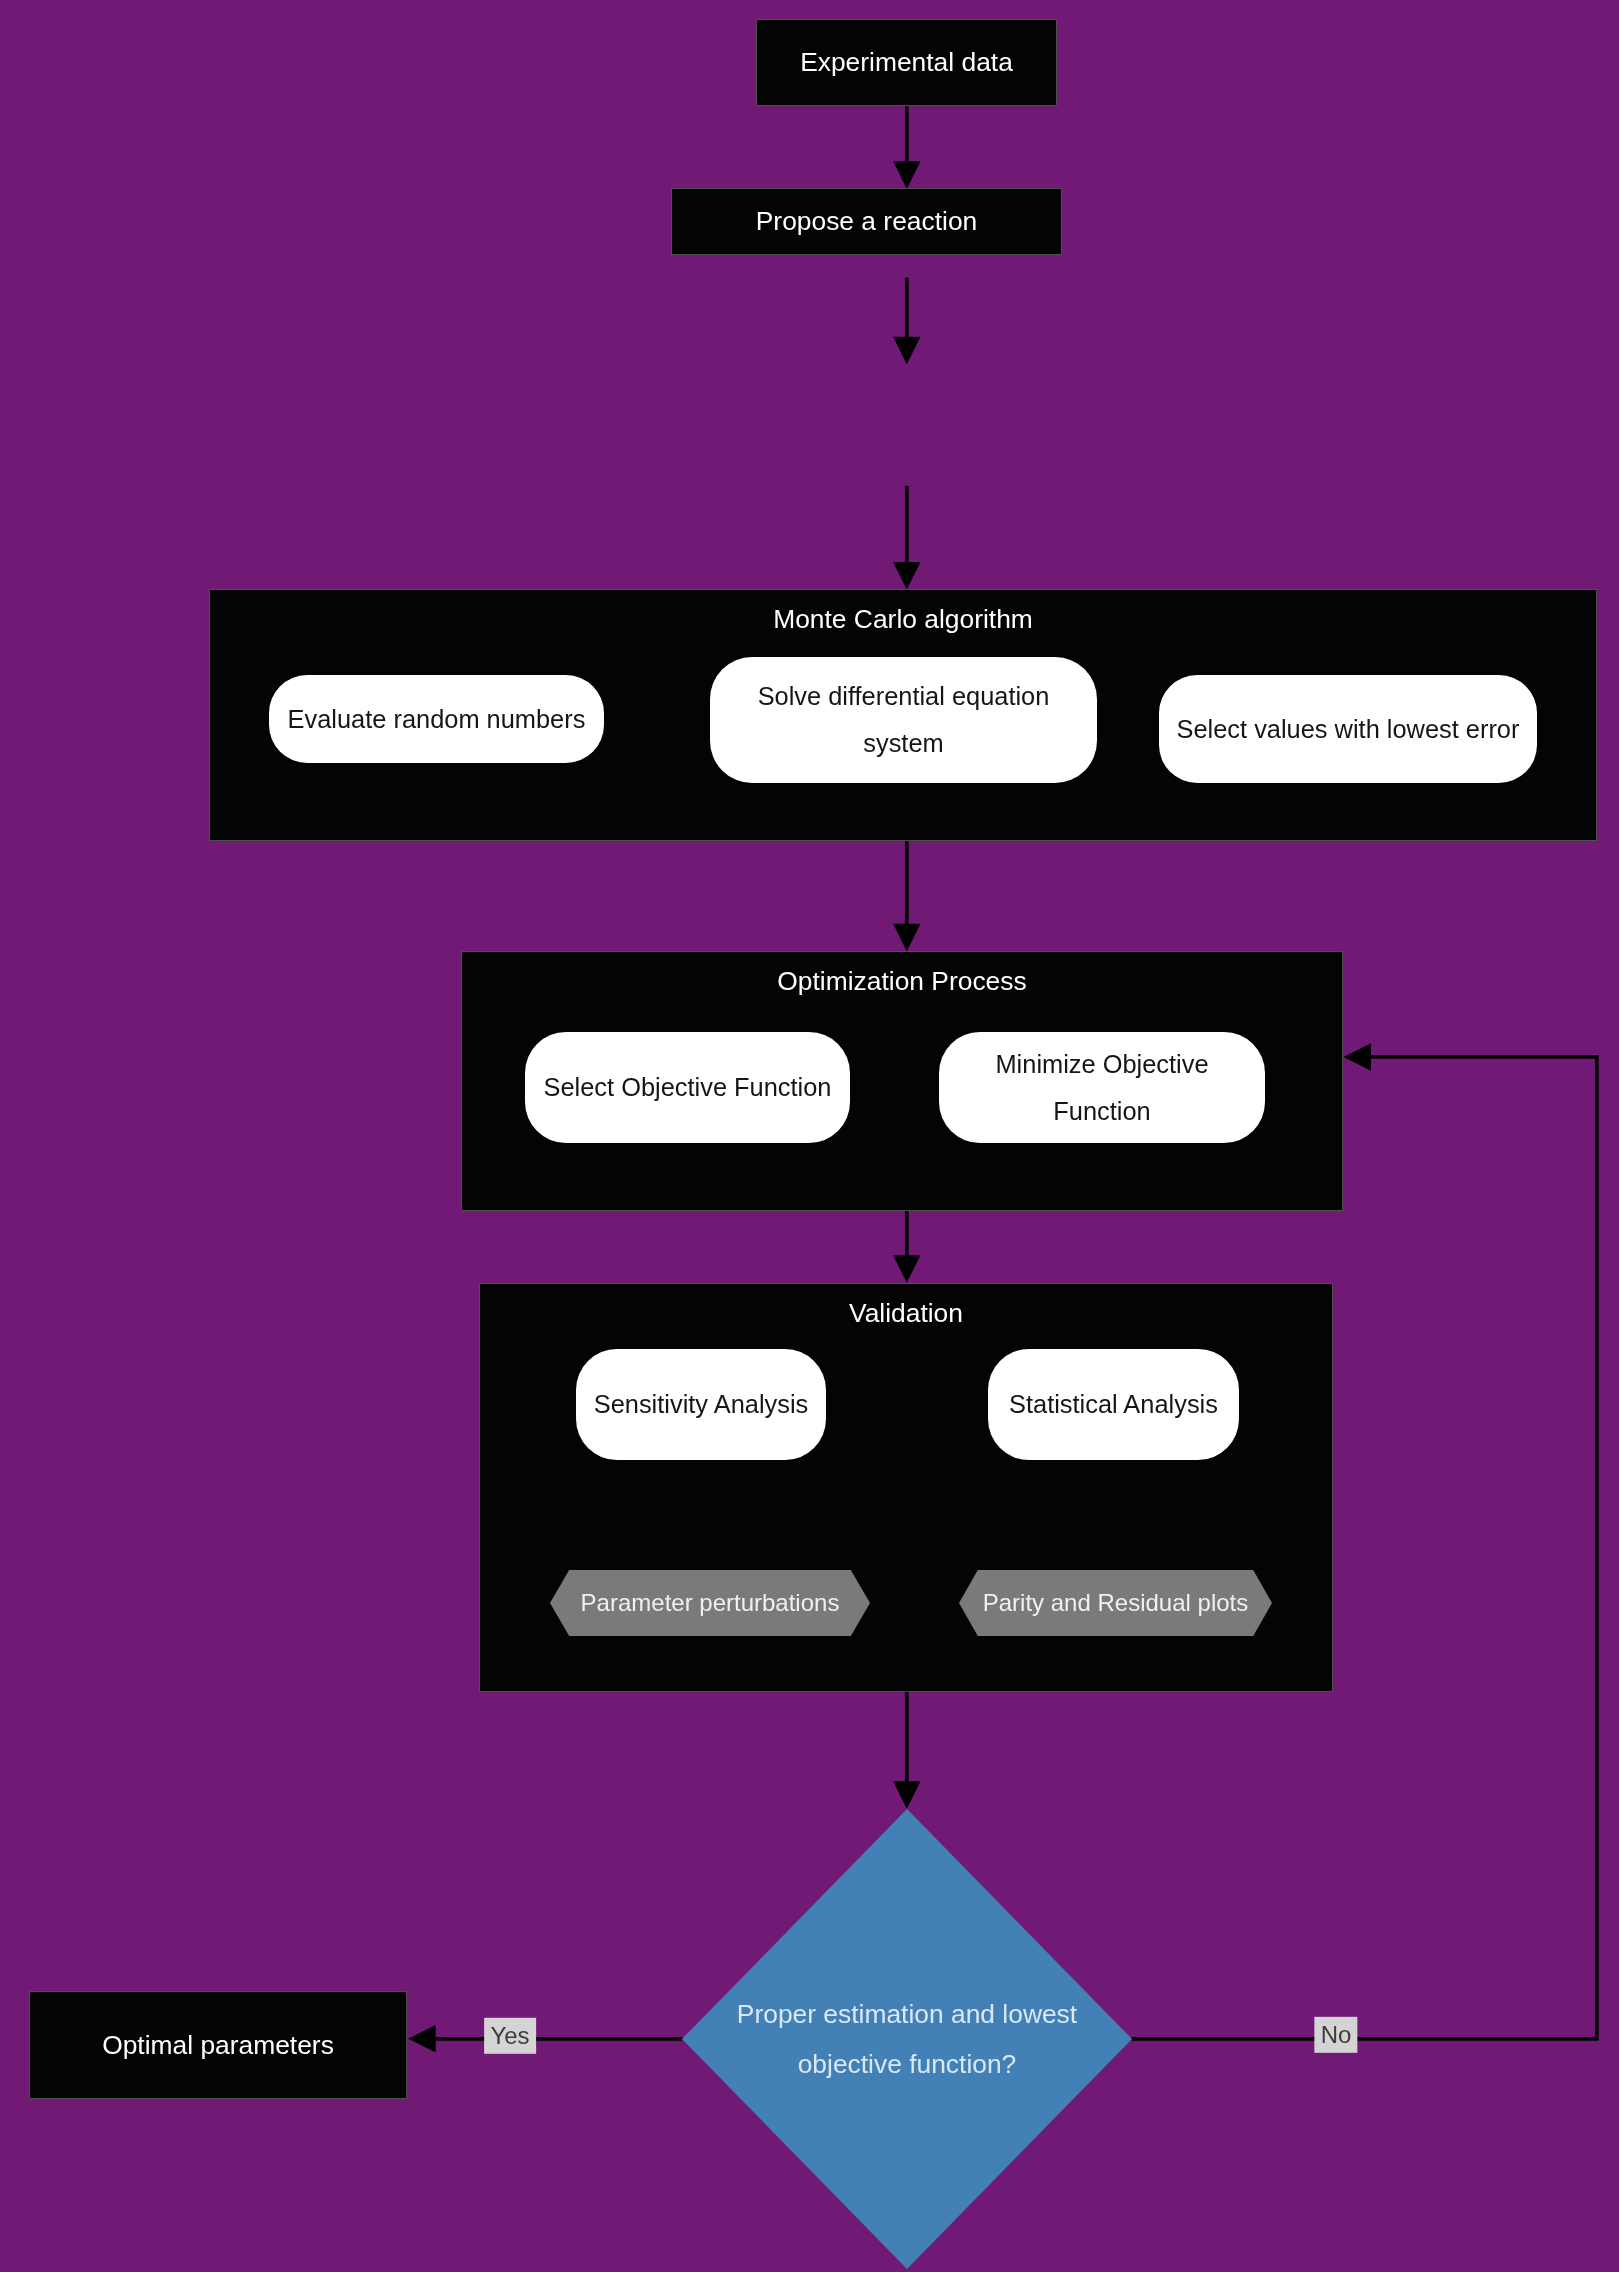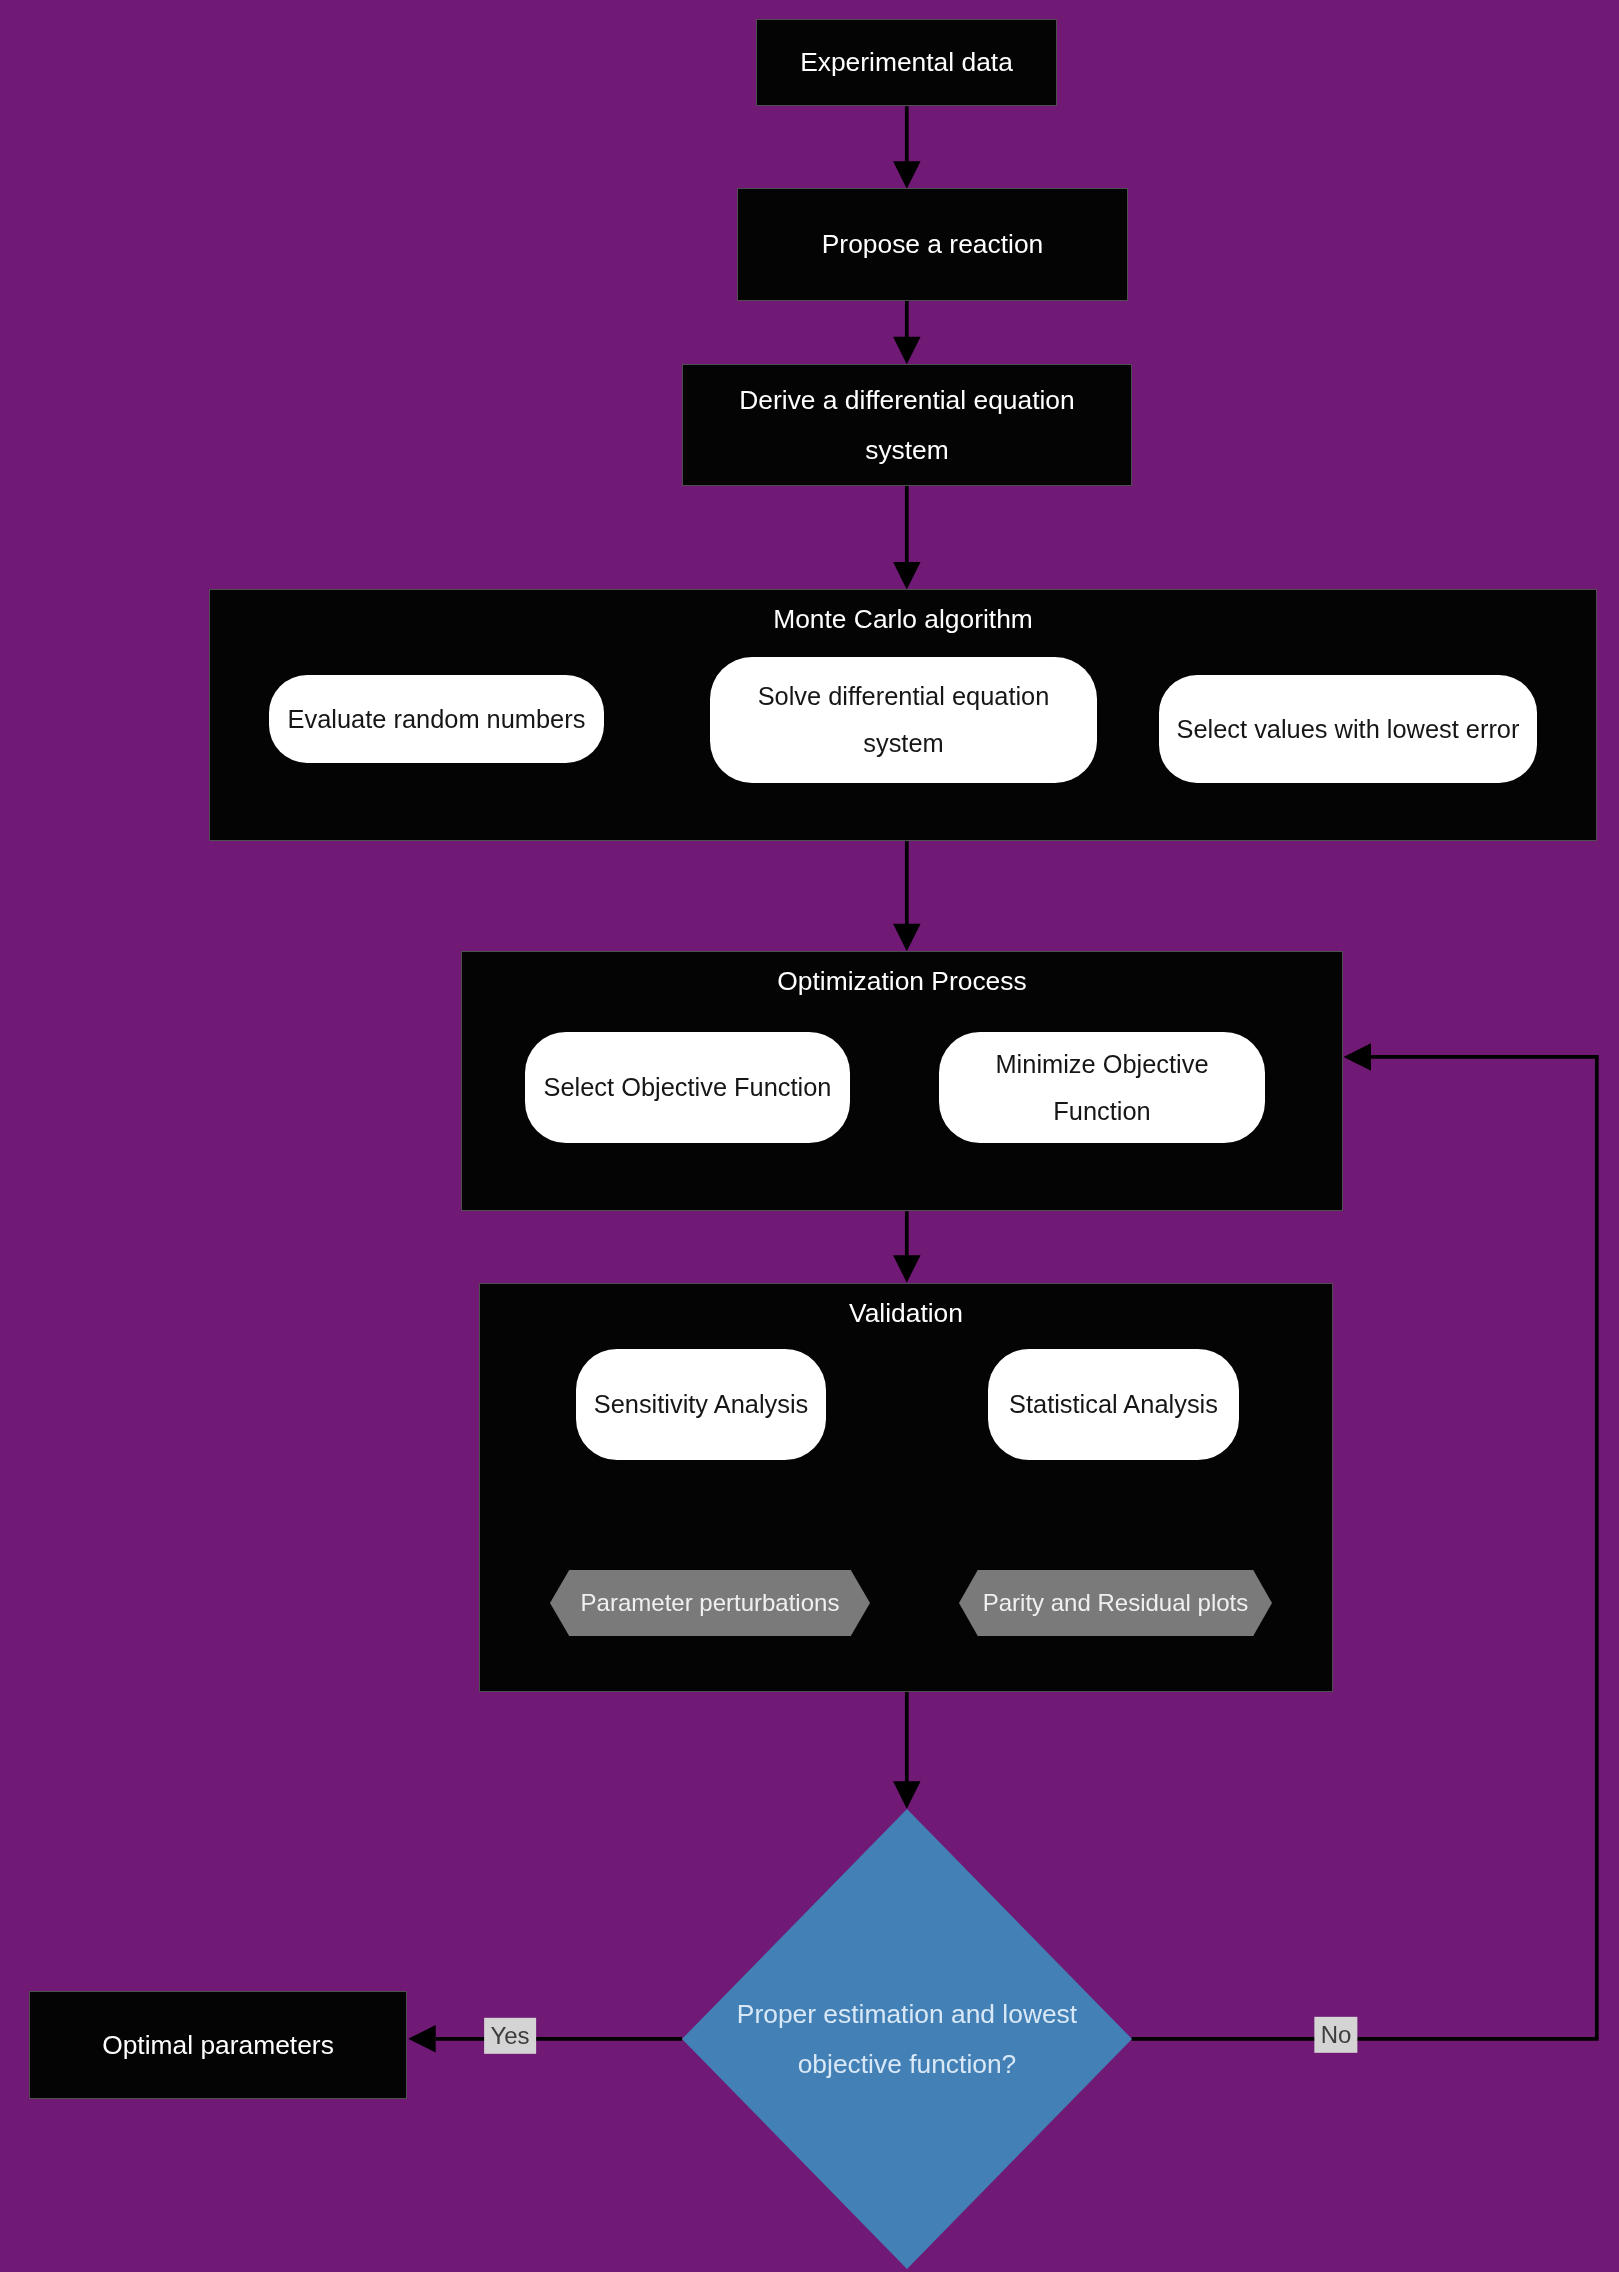--- a/index.html
+++ b/index.html
@@ -100,27 +100,24 @@
       <polygon points="1689,3368 1741,3368 1715,3420"></polygon>
       <polygon points="824,3829 824,3881 772,3855"></polygon>
       <polygon points="2593,1972 2593,2024 2541,1998"></polygon>
     </g>
   </svg>
 
   <div class="node" style="left:756px; top:19px; width:301px; height:87px;">
     <span class="node-text">Experimental data</span>
   </div>
 
-  <div class="node" style="left:737px; top:188px; width:391px; height:113px;text-align:center;">
+  <div class="node" style="left:671px; top:188px; width:391px; height:67px;text-align:center;">
     <span class="node-text">Propose a reaction</span>
   </div>
 
-  <div class="node" style="left:682px; top:364px; width:450px; height:122px;">
-    <span class="node-text">Derive a differential equation system</span>
-  </div>
 
   <div class="group" style="left:209px; top:589px; width:1388px; height:252px;">
     <div class="group-title">Monte Carlo algorithm</div>
     <div class="pill" style="left:59px; top:85px; width:335px; height:88px;">
       <span>Evaluate random numbers</span>
     </div>
     <div class="pill" style="left:480px; top:67px; width:387px; height:126px; border-radius:42px;margin-left:20px;">
       <span style="max-width:296px;">Solve differential equation system</span>
     </div>
     <div class="pill" style="left:949px; top:85px; width:378px; height:108px;">

